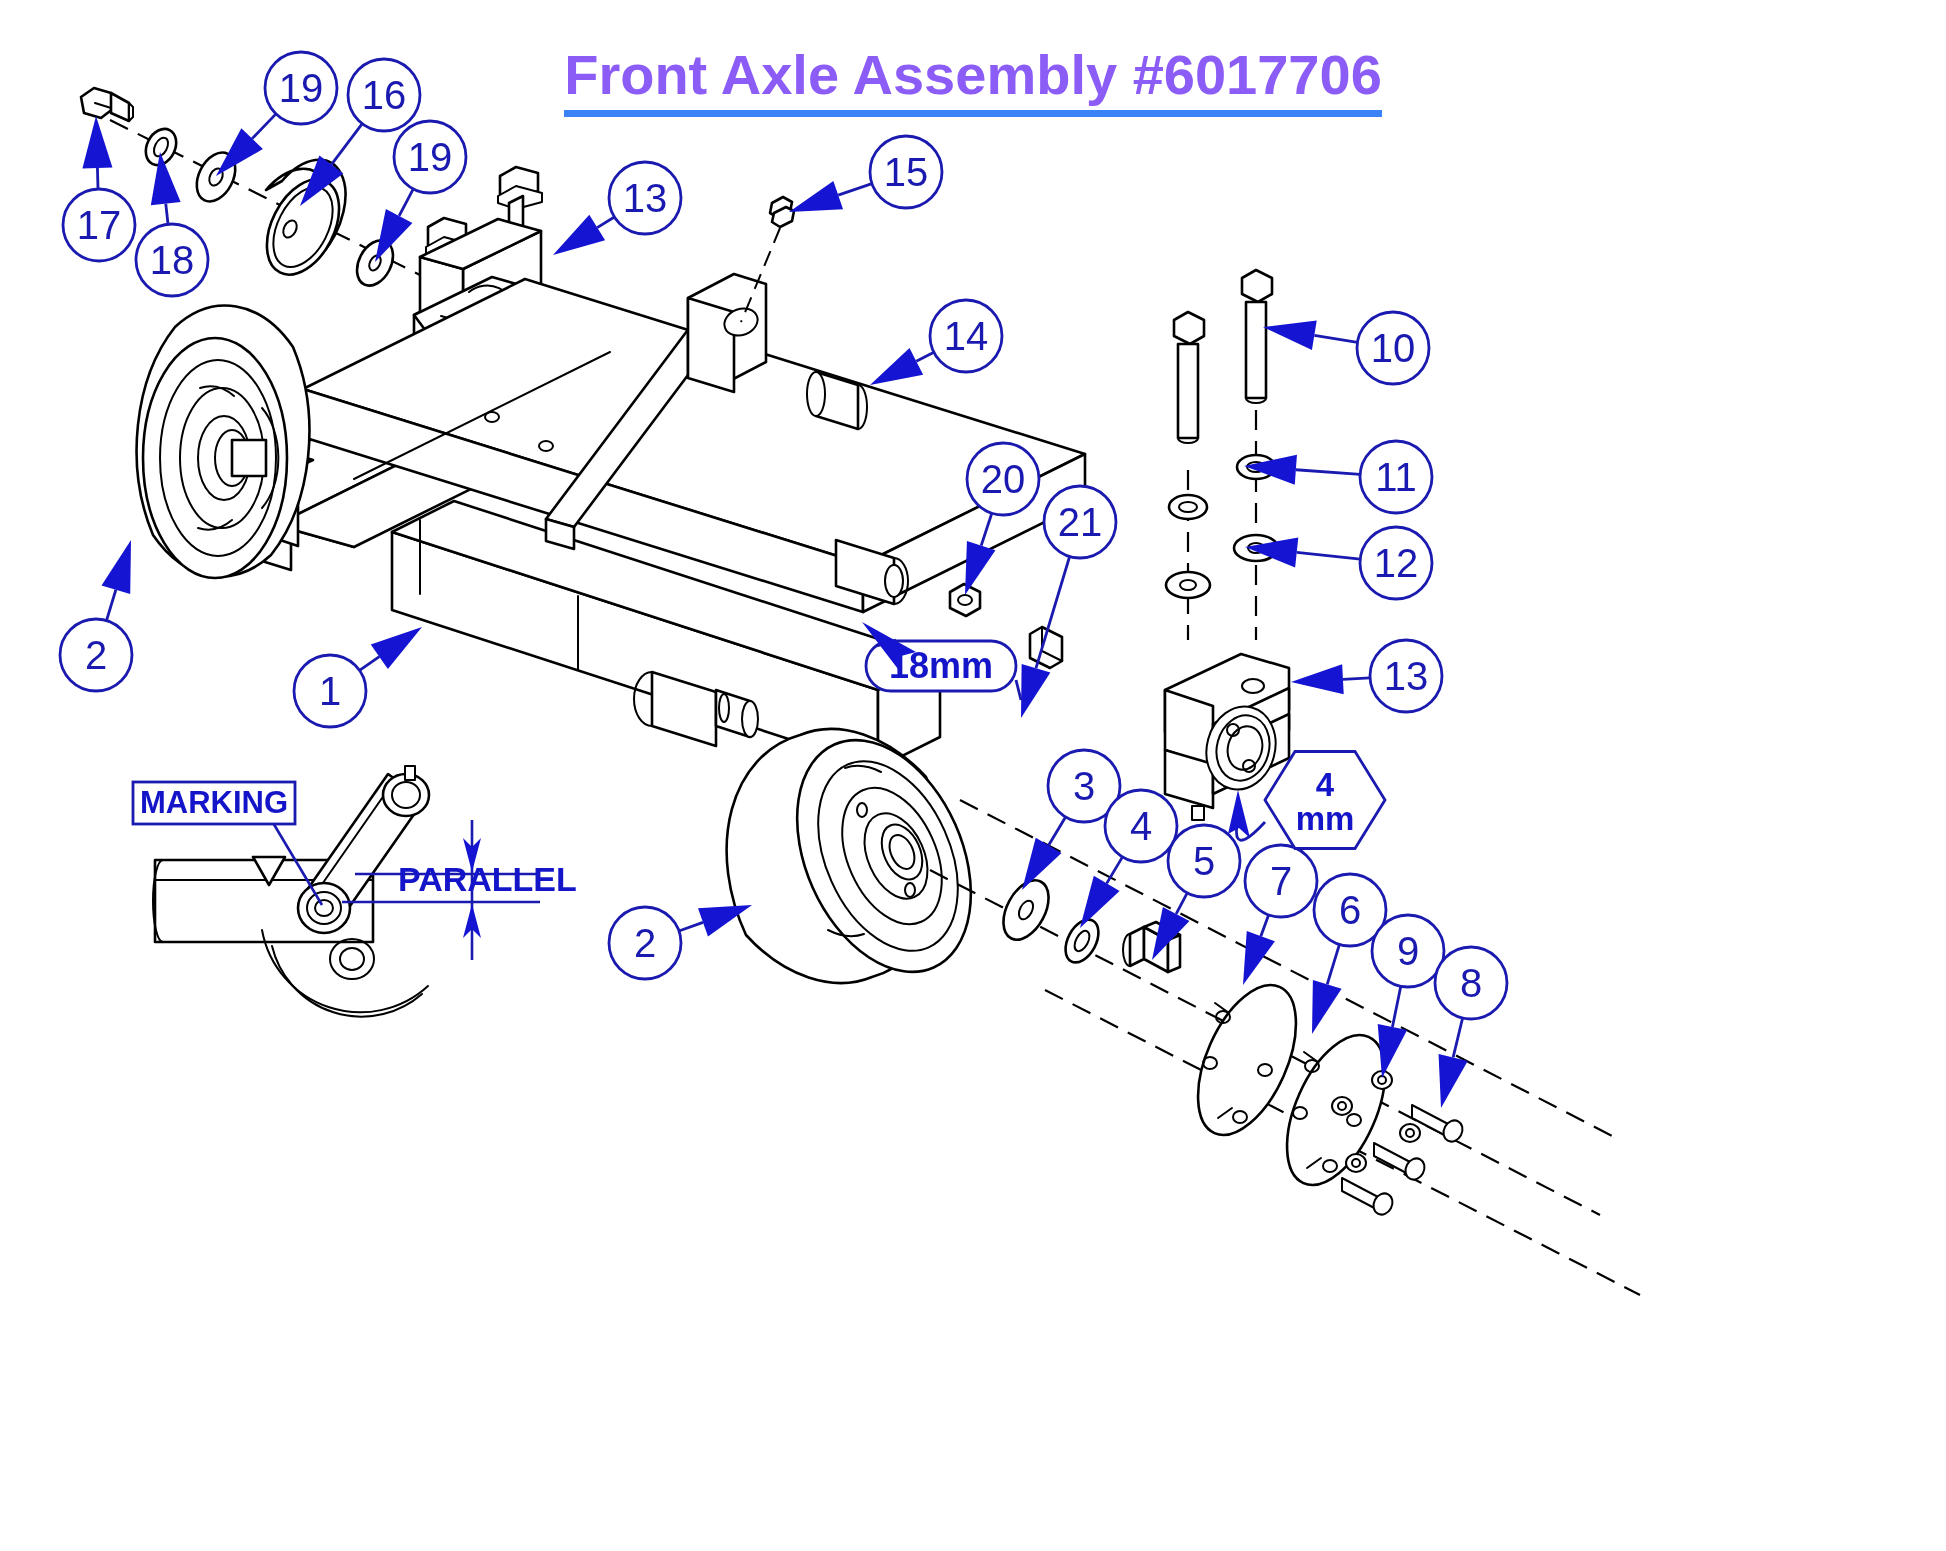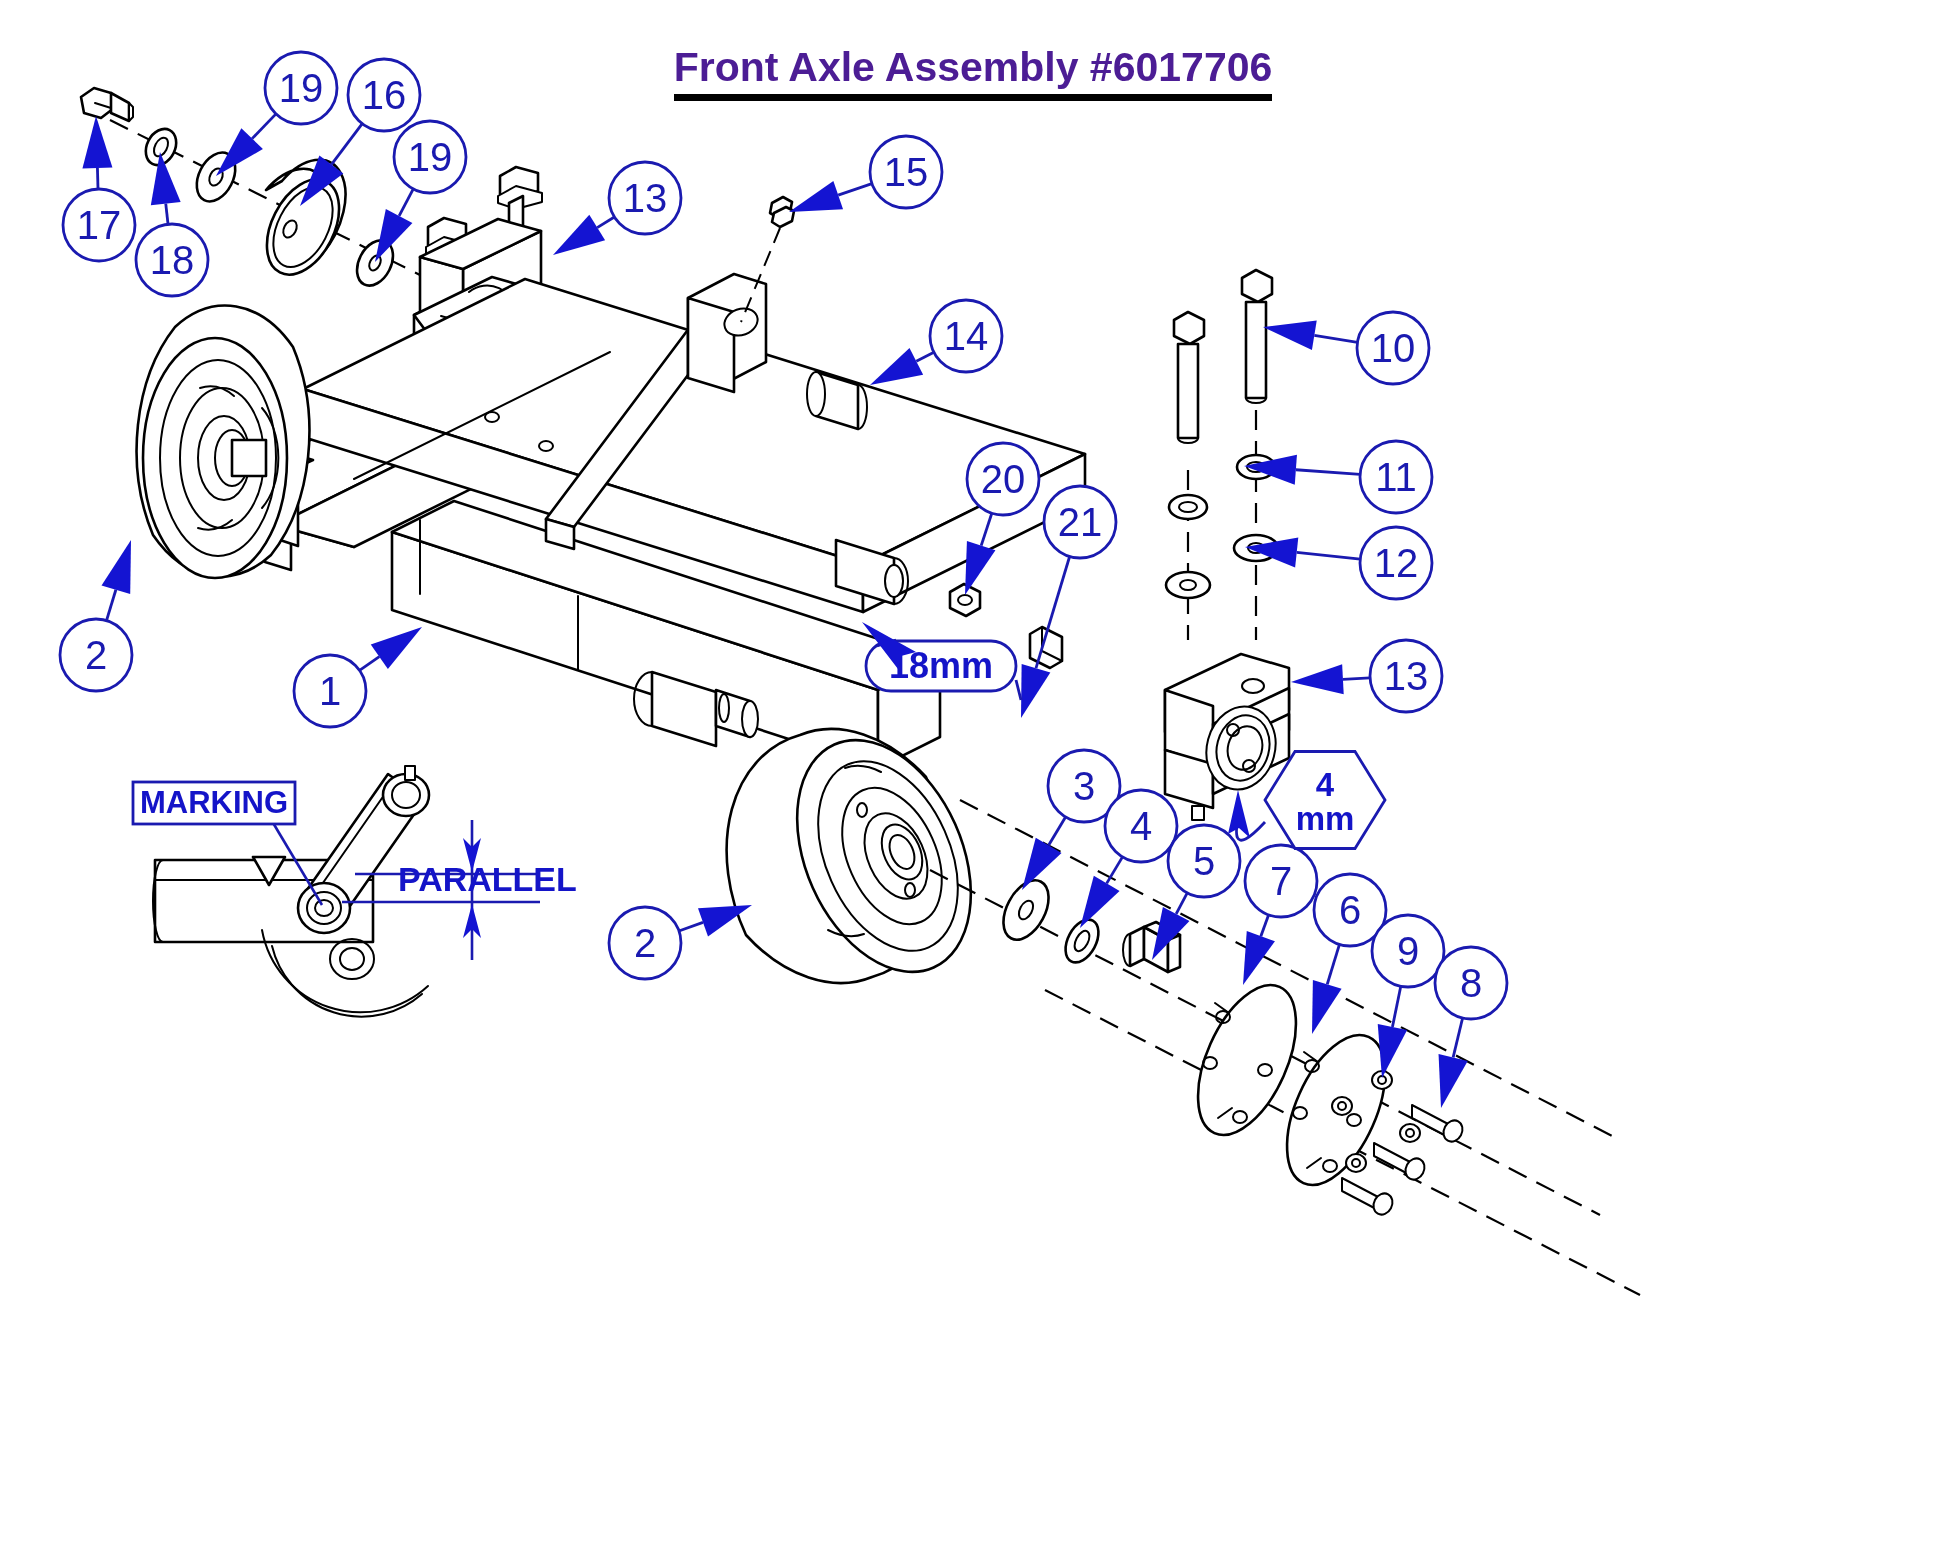--- a/index.html
+++ b/index.html
@@ -5,23 +5,23 @@
 <style>
   html,body{margin:0;padding:0;background:#ffffff;}
   body{font-family:"Liberation Sans", sans-serif;}
   #sheet{position:relative;width:1946px;height:1551px;background:#fff;overflow:hidden;}
   #sheet svg{position:absolute;top:0;left:0;width:1946px;height:1551px;}
   #title-block{
     position:absolute;left:0;top:46px;width:1946px;text-align:center;
     pointer-events:none;
   }
   #title-text{
-    display:inline-block;font-size:41px;font-weight:bold;color:#4c1d95;
+    display:inline-block;font-size:56px;font-weight:bold;color:#8b5cf6;
     font-family:"Liberation Sans", sans-serif;letter-spacing:0px;
-    border-bottom:7px solid #000000;padding-bottom:5px;line-height:1.05;
+    border-bottom:7px solid #3b82f6;padding-bottom:5px;line-height:1.05;
   }
   .bal-num{font-family:"Liberation Sans", sans-serif;font-size:40px;fill:#1a1ab0;font-weight:400;}
   .note-txt{font-family:"Liberation Sans", sans-serif;font-weight:bold;fill:#1414c8;}
 </style>
 </head>
 <body>
 
 <div id="sheet">
 
   <svg viewBox="0 0 1946 1551">

